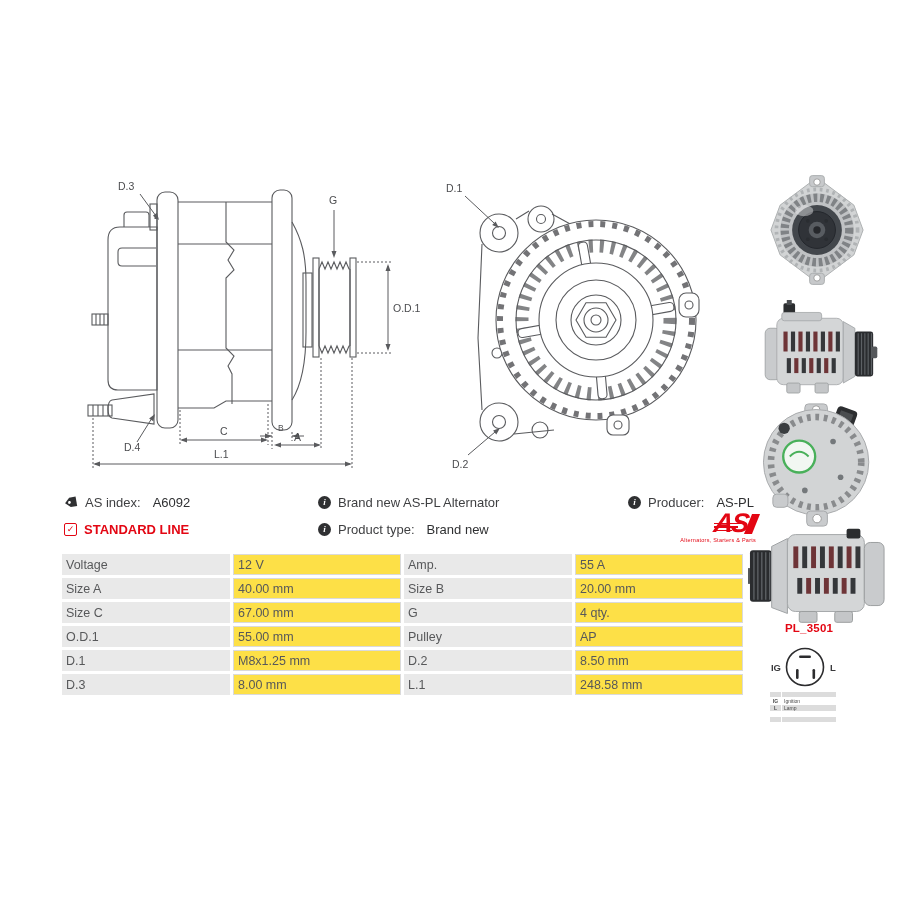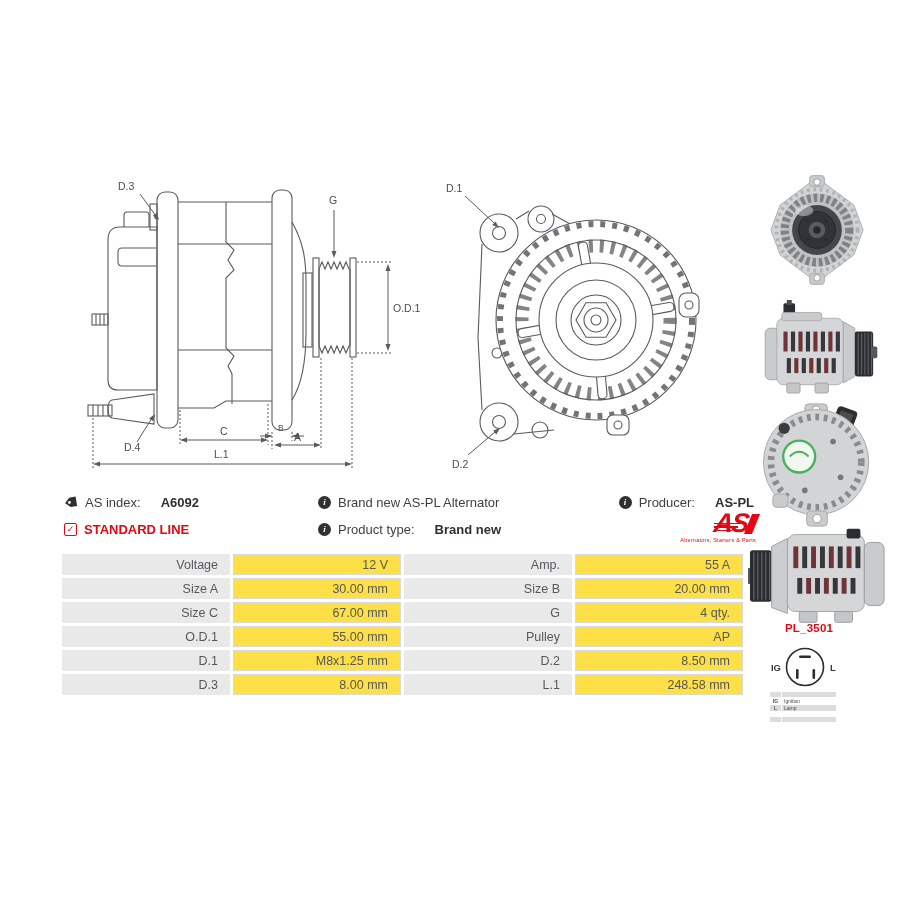--- a/index.html
+++ b/index.html
@@ -5,22 +5,22 @@
   html,body{margin:0;padding:0;}
   body{
     width:900px;height:900px;background:#ffffff;position:relative;overflow:hidden;
     font-family:"Liberation Sans","DejaVu Sans",sans-serif;color:#3e3f41;
   }
   .abs{position:absolute;}
   svg text{font-family:"Liberation Sans","DejaVu Sans",sans-serif;}
 
   
   .info-item{position:absolute;display:flex;align-items:center;gap:7px;font-size:13px;height:16px;white-space:nowrap;}
-  .pair{display:flex;gap:20px;align-items:center;}
-  .b{font-weight:bold;color:#2f3032;}
+  .pair{display:flex;gap:12px;align-items:center;}
+  .b{font-weight:normal;color:#2f3032;}
   .red{color:#e30613;}
   .info-icon{flex:none;width:13px;height:13px;border-radius:50%;background:#2f3032;color:#fff;
     font-size:9px;line-height:13px;text-align:center;font-style:italic;font-weight:bold;
     font-family:"Liberation Serif","DejaVu Serif",serif;}
   .check-icon{flex:none;width:11px;height:11px;border:1.6px solid #e30613;border-radius:2px;
     color:#e30613;font-size:9px;line-height:10px;text-align:center;font-weight:bold;}
   #info-as-index{left:64px;top:494px;}
   #info-brandnew{left:318px;top:494px;}
   #info-producer{left:558px;top:494px;width:196px;justify-content:flex-end;}
   #info-standard{left:64px;top:521px;font-weight:bold;}
@@ -33,21 +33,21 @@
     letter-spacing:-2px;transform:skewX(-8deg);}
   .logo-slash{width:8px;height:20px;background:#e30613;transform:skewX(-22deg);margin-left:4px;}
   .logo-stripes{display:flex;flex-direction:column;gap:2px;margin-left:-34px;margin-bottom:3px;}
   .logo-stripe{height:1.5px;background:#e30613;}
   .ls1{width:30px;} .ls2{width:24px;} .ls3{width:18px;}
   .logo-tagline{font-size:5.5px;color:#e30613;margin-top:2.5px;letter-spacing:.25px;}
 
   
   #spec-table{position:absolute;left:59px;top:551px;border-collapse:separate;border-spacing:3px;
     width:687px;font-size:12.5px;color:#57585a;table-layout:fixed;}
-  #spec-table td{height:21px;padding:0 12px 0 4px;text-align:right;vertical-align:middle;overflow:hidden;}
+  #spec-table td{height:21px;padding:0 12px 0 4px;vertical-align:middle;overflow:hidden;}
   #spec-table td.lbl{background:#e9e9e9;}
   #spec-table td.val{background:#fde047;border:1px solid #dadada;height:19px;}
 
   
   #plug-code{left:785px;top:622px;font-size:11.5px;font-weight:bold;color:#e30613;letter-spacing:.2px;}
   #plug-diagram{left:762px;top:645px;}
   #plug-legend{left:770px;top:692px;width:66px;font-size:5px;color:#4a4a4a;}
   .legend-row{display:flex;gap:1px;margin-bottom:1px;}
   .legend-row .pin{width:11px;text-align:center;font-weight:bold;line-height:6px;height:6px;}
   .legend-row .desc{flex:1;padding-left:2px;line-height:6px;height:6px;}
@@ -352,21 +352,21 @@
     </colgroup>
   <tbody>
     <tr>
       <td class="lbl">Voltage</td>
       <td class="val">12 V</td>
       <td class="lbl">Amp.</td>
       <td class="val">55 A</td>
     </tr>
     <tr>
       <td class="lbl">Size A</td>
-      <td class="val">30.00 mm</td>
+      <td class="val">40.00 mm</td>
       <td class="lbl">Size B</td>
       <td class="val">20.00 mm</td>
     </tr>
     <tr>
       <td class="lbl">Size C</td>
       <td class="val">67.00 mm</td>
       <td class="lbl">G</td>
       <td class="val">4 qty.</td>
     </tr>
     <tr>

